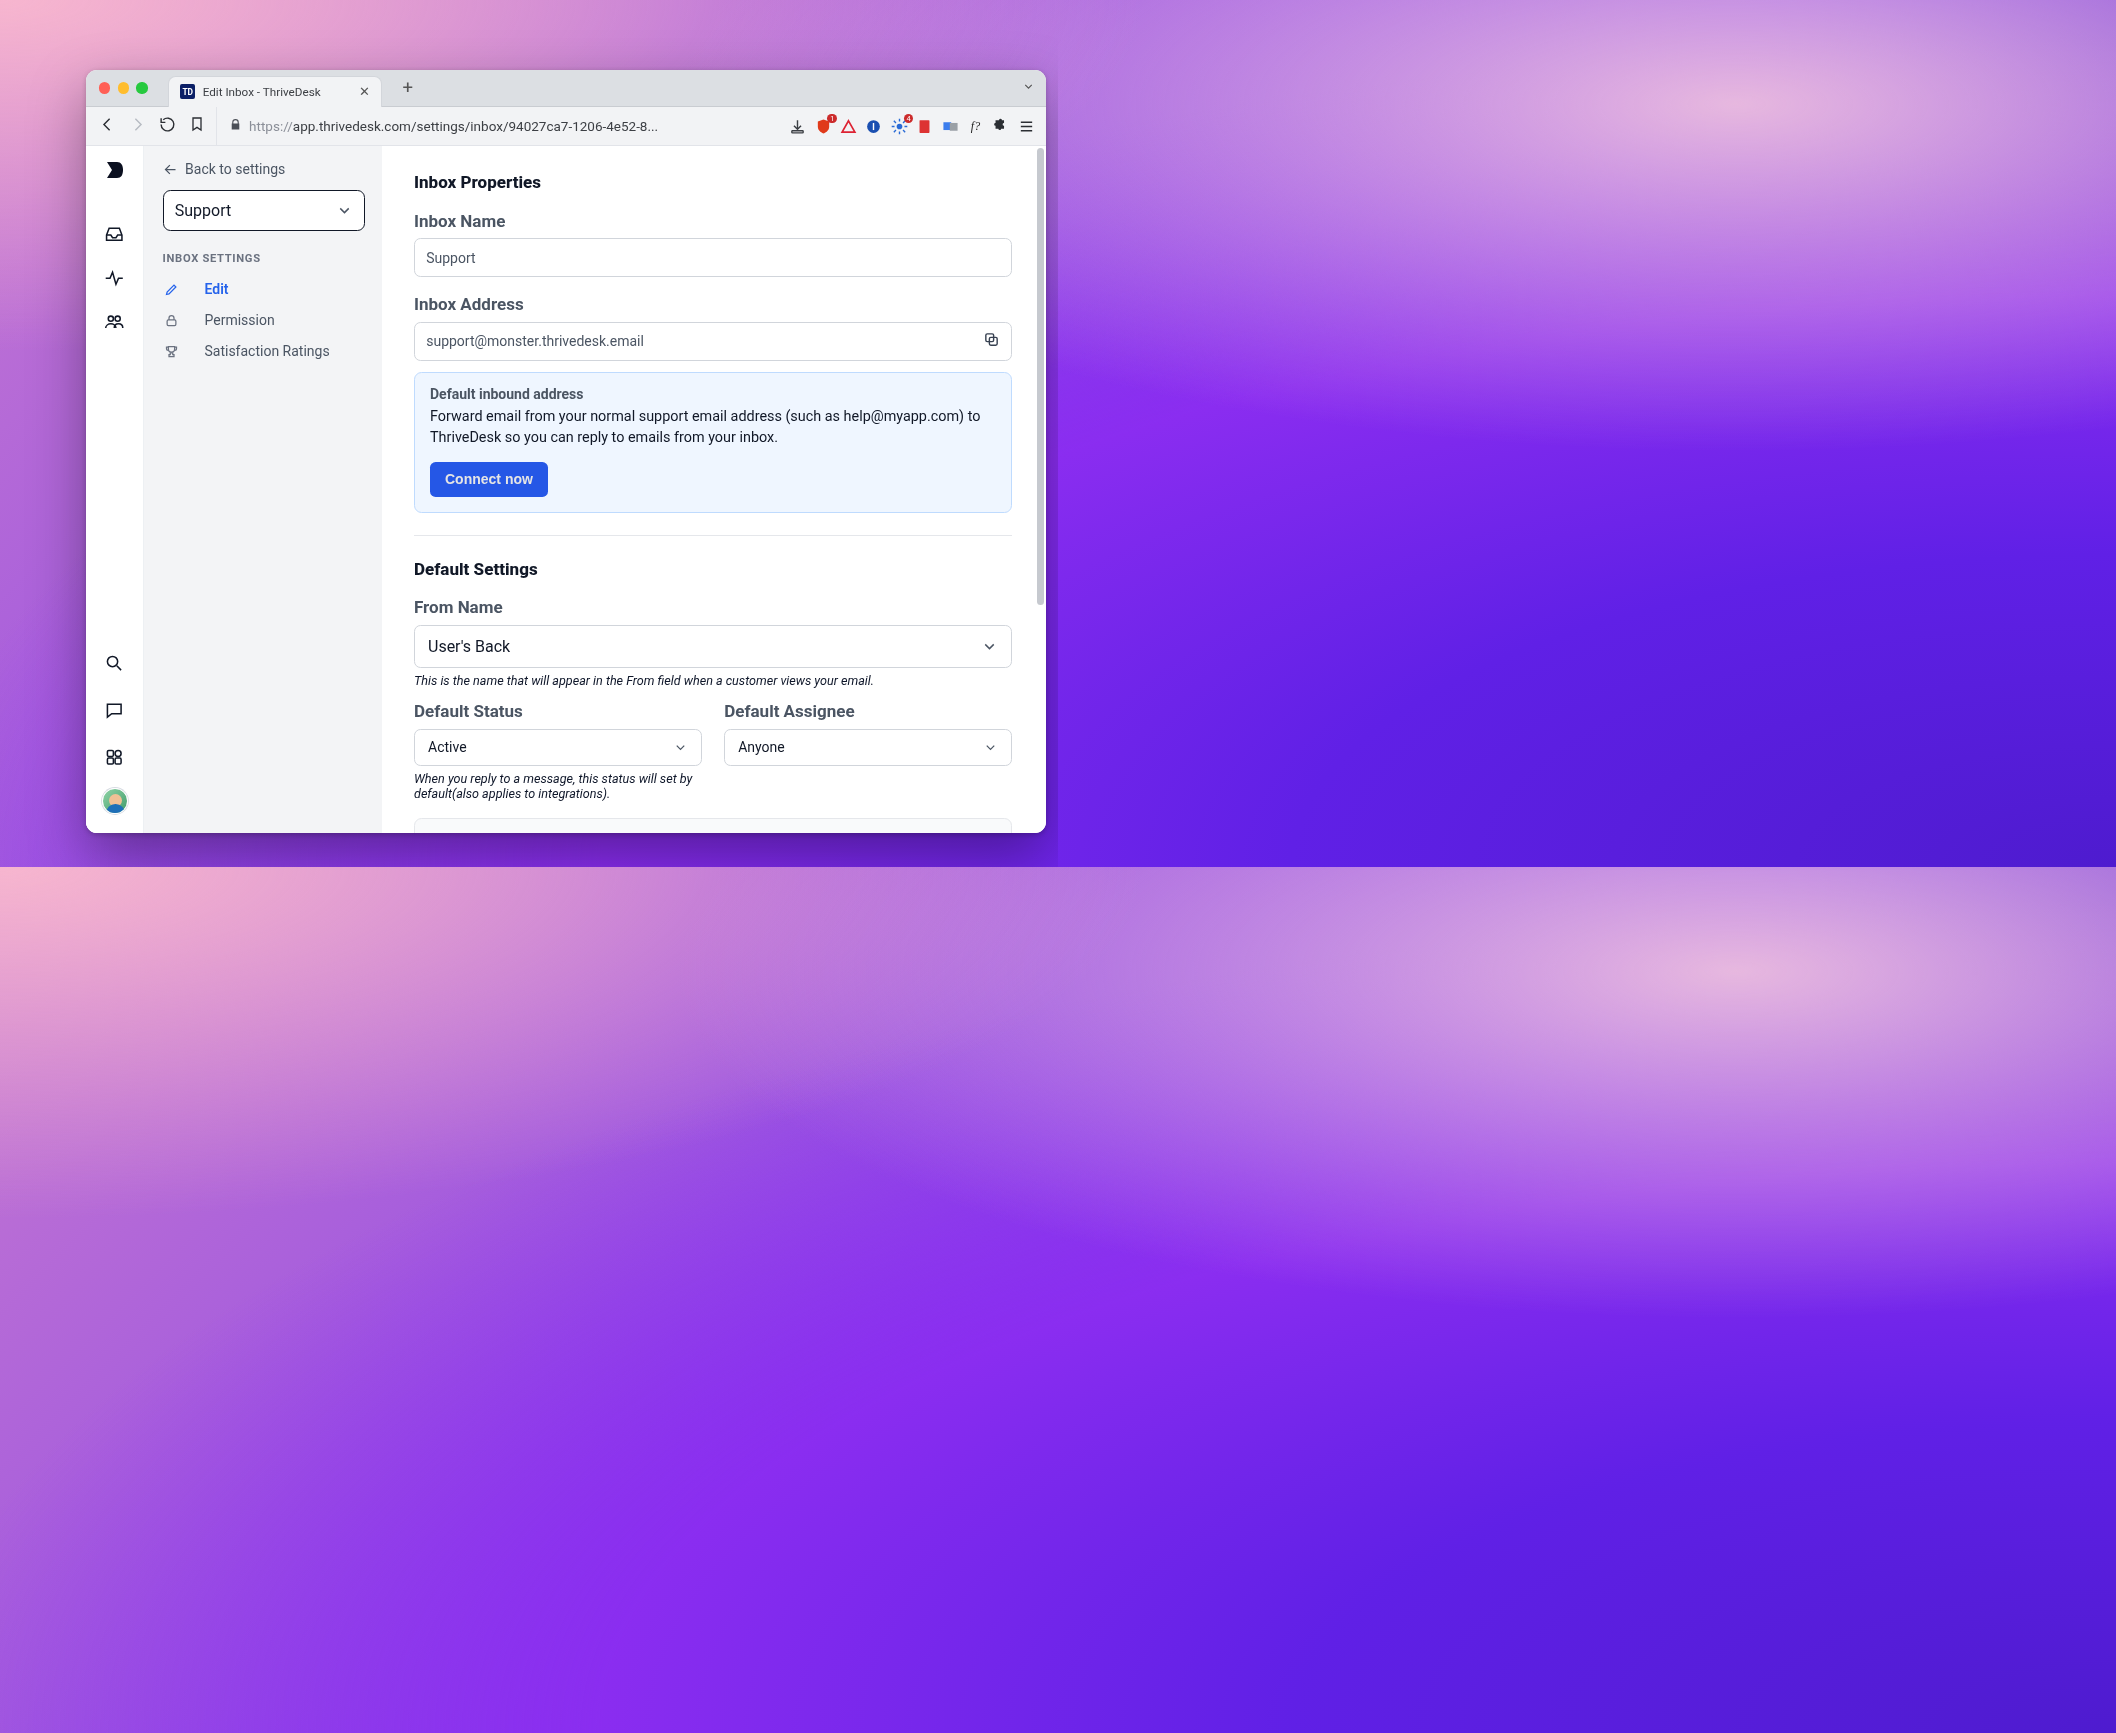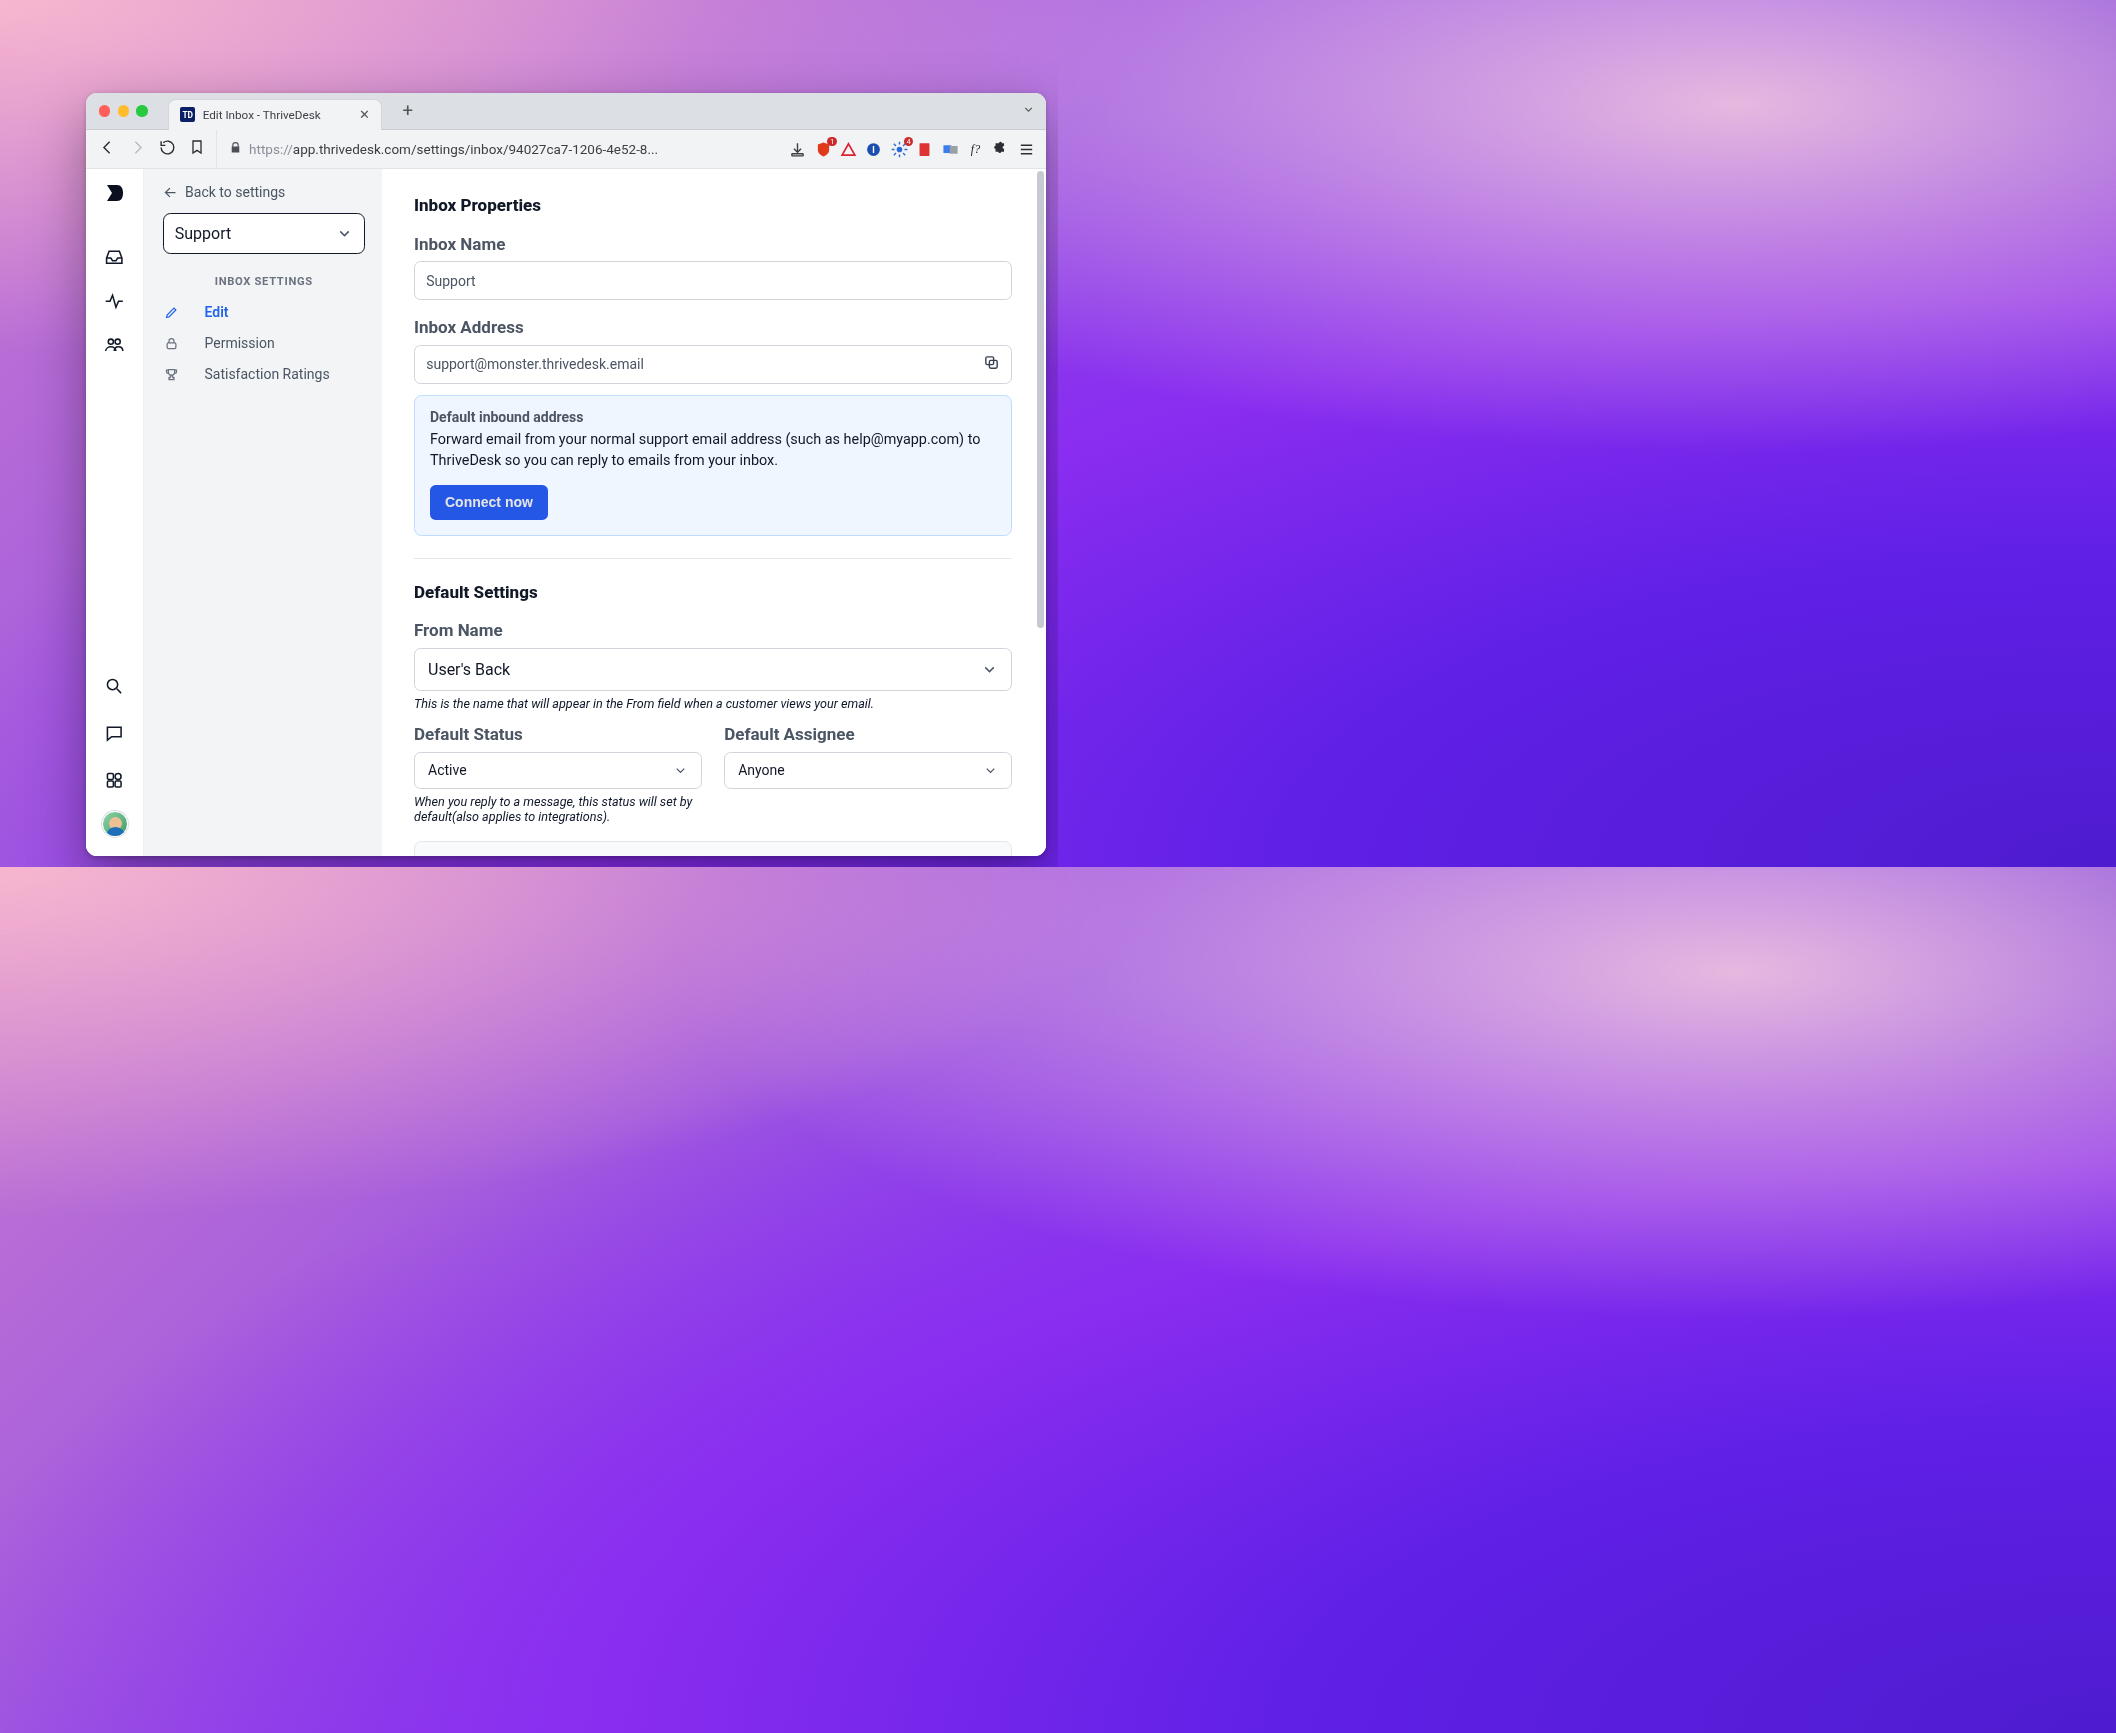--- a/index.html
+++ b/index.html
@@ -7,21 +7,21 @@
     font-family: -apple-system, BlinkMacSystemFont, "Segoe UI", Roboto, Helvetica, Arial, sans-serif;
     width: 1058px; height: 867px;
     background:
       radial-gradient(120% 90% at 0% 0%, #f7b6cf 0%, rgba(247,182,207,0) 45%),
       radial-gradient(100% 80% at 82% 12%, #e7b8df 0%, rgba(231,184,223,0) 50%),
       radial-gradient(130% 120% at 100% 100%, #4e1bcf 0%, #6020e6 30%, #8a2df0 55%, rgba(138,45,240,0) 80%),
       linear-gradient(135deg, #c779d0 0%, #7c3aed 60%, #3b0dad 100%);
     position: relative; overflow: hidden;
   }
   .window {
-    position: absolute; left: 86px; top: 93px; width: 960px; height: 763px;
+    position: absolute; left: 86px; top: 70px; width: 960px; height: 763px;
     background: #ffffff; border-radius: 11.2px;
     box-shadow: 0 22.4px 56px rgba(0,0,0,0.35), 0 1.9px 5.6px rgba(0,0,0,0.2);
     display: flex; flex-direction: column; overflow: hidden;
   }
   
   .titlebar {
     height: 37px; background: #dcdfe3; display: flex; align-items: center;
     padding-left: 13px; gap: 11.2px; border-bottom: 0.9px solid #c9ccd1;
   }
   .traffic { display: flex; gap: 7.5px; margin-right: 9.3px; }
@@ -82,21 +82,21 @@
 
   .side {
     width:238px; background:#f3f4f6; padding:15px 17px 15px 18.6px;
   }
   .back { display:flex; align-items:center; gap:7.5px; color:#4b5563; font-size:14px; margin-bottom:13px; }
   .selectbox {
     background:#fff; border:1.4px solid #111827; border-radius:7.5px; height:41px;
     display:flex; align-items:center; padding:0 11.2px; font-size:16px; color:#111827; justify-content:space-between;
     margin-bottom:20.5px;
   }
-  .side-heading { font-size:11.2px; font-weight:700; letter-spacing:.06em; color:#6b7280; margin-bottom:9.3px;text-align:center;}
+  .side-heading { font-size:11.2px; font-weight:700; letter-spacing:.06em; color:#6b7280; margin-bottom:9.3px;}
   .side-item { display:flex; align-items:flex-end; gap:25px; padding:7.5px 1.9px; font-size:14px; color:#4b5563; }
   .side-item.active { color:#2563eb; font-weight:600; }
   .side-item svg { width:15px; height:15px; }
 
   .main {
     flex:1; min-width:0; position:relative; overflow:hidden;
   }
   .main-scroll { position:absolute; inset:0; overflow-y:hidden; padding:26px 34px 0 32px; }
   .scrollbar-track { position:absolute; right:1.9px; top:1.9px; bottom:1.9px; width:9.3px; background:transparent; }
   .scrollbar-thumb { position:absolute; right:1.9px; top:1.9px; width:7.5px; height:457px; background:#c6c9cf; border-radius:5.6px; }

